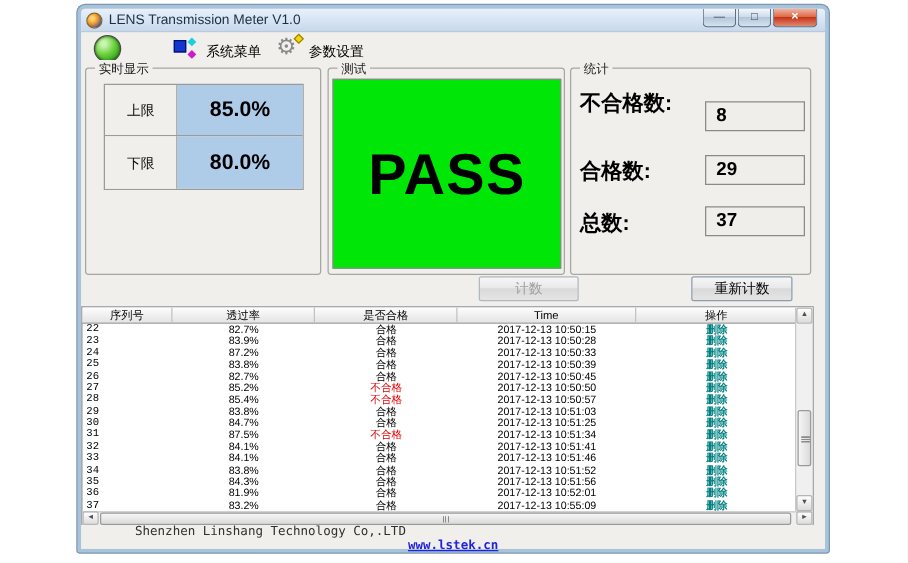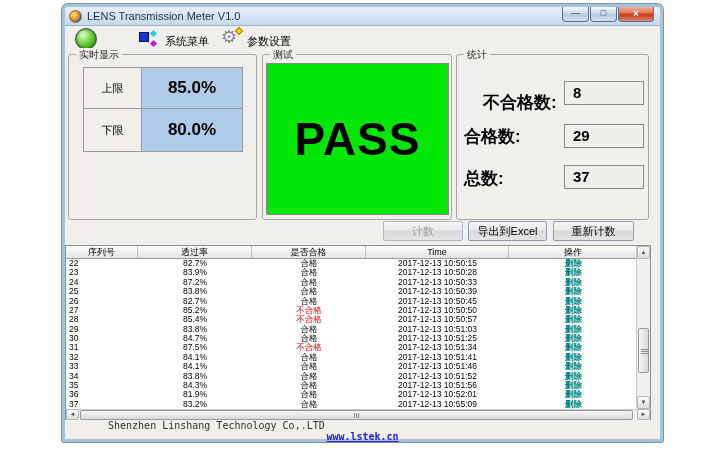--- a/index.html
+++ b/index.html
@@ -56,41 +56,41 @@
 
   
   .pass-box { position:absolute; left:3px; top:8px; width:183px; height:152px; background:#00e606;
               border:1px solid #8a8a8a; display:flex; align-items:center; justify-content:center; }
   .pass-text { font-size:46px; font-weight:bold; color:#000; letter-spacing:1px; }
 
   
   .stat-label { position:absolute; left:7px; font-size:17px; font-weight:bold; color:#000; }
   .stat-box { position:absolute; left:107px; width:80px; height:24px; border:1px solid #8a8a8a;
               background:#efeeeb; font-size:15px; font-weight:bold; color:#000; line-height:22px; padding-left:8px; }
-  .sl1 { top:36px;margin-left:19px; } .sl2 { top:70px; } .sl3 { top:112px; }
+  .sl1 { top:16px; } .sl2 { top:70px; } .sl3 { top:112px; }
   .sb1 { top:26px; } .sb2 { top:69px; } .sb3 { top:110px; }
 
   
   .btn { position:absolute; top:195px; height:20px; border:1px solid #8d9db0; border-radius:2px;
          background:linear-gradient(#f6f6f6,#e9e9e9 45%,#d9d9d9 50%,#e5e5e5); font-size:11px; text-align:center;
          line-height:18px; color:#000; }
   .btn.disabled { color:#a0a0a0; border-color:#b0b8c0; }
   .b-count { left:318px; width:80px; }
   .b-export { left:403px; width:79px; }
   .b-recount { left:488px; width:81px; }
 
   
   .dtable { position:absolute; left:0; top:219px; width:586px; height:175px; border:1px solid #8f8f8f; background:#fff; }
   .thead { display:flex; height:13px; background:linear-gradient(#fdfdfd,#e4e4e4); border-bottom:1px solid #9a9a9a; }
   .th { font-size:9px; color:#000; text-align:center; line-height:12px; border-right:1px solid #c2c2c2; overflow:hidden; }
   .c0 { width:72px; } .c1 { width:114px; } .c2 { width:114px; } .c3 { width:143px; } .c4 { width:129px; }
   .tbody { position:absolute; left:0; top:13px; width:572px; height:150px; overflow:hidden; }
   .trow { display:flex; height:9.375px; }
   .td { font-size:8.5px; line-height:9.4px; color:#000; text-align:center; overflow:hidden; white-space:nowrap; }
-  .td.c0 { text-align:left; padding-left:3px; }
+  .td.c0 { text-align:left; padding-left:3px;font-family:Liberation Mono, monospace; }
   .td.fail { color:#e00000; }
   .td.del { color:#008080; font-weight:bold; }
 
   
   .vscroll { position:absolute; right:0; top:0; width:14px; height:163px; background:#f0f0f0; border-left:1px solid #c8c8c8; }
   .sbtn { position:absolute; left:0; width:13px; height:13px; background:linear-gradient(#fefefe,#dcdcdc);
           border:1px solid #b5b5b5; border-radius:2px; font-size:6px; color:#505050; text-align:center; line-height:11px; }
   .v-up { top:0; } .v-down { bottom:0; }
   .v-thumb { position:absolute; left:1px; top:82px; width:11px; height:45px; border:1px solid #9a9a9a; border-radius:2px;
              background:linear-gradient(90deg,#f6f6f6,#dadada); }
@@ -162,21 +162,20 @@
       <div class="group-legend">统计</div>
       <div class="stat-label sl1">不合格数:</div>
       <div class="stat-box sb1">8</div>
       <div class="stat-label sl2">合格数:</div>
       <div class="stat-box sb2">29</div>
       <div class="stat-label sl3">总数:</div>
       <div class="stat-box sb3">37</div>
     </div>
 
     <div class="btn b-count disabled">计数</div>
-    <div class="btn b-export">导出到Excel</div>
     <div class="btn b-recount">重新计数</div>
 
     <div class="dtable">
       <div class="thead">
         <div class="th c0">序列号</div>
         <div class="th c1">透过率</div>
         <div class="th c2">是否合格</div>
         <div class="th c3">Time</div>
         <div class="th c4">操作</div>
       </div>

